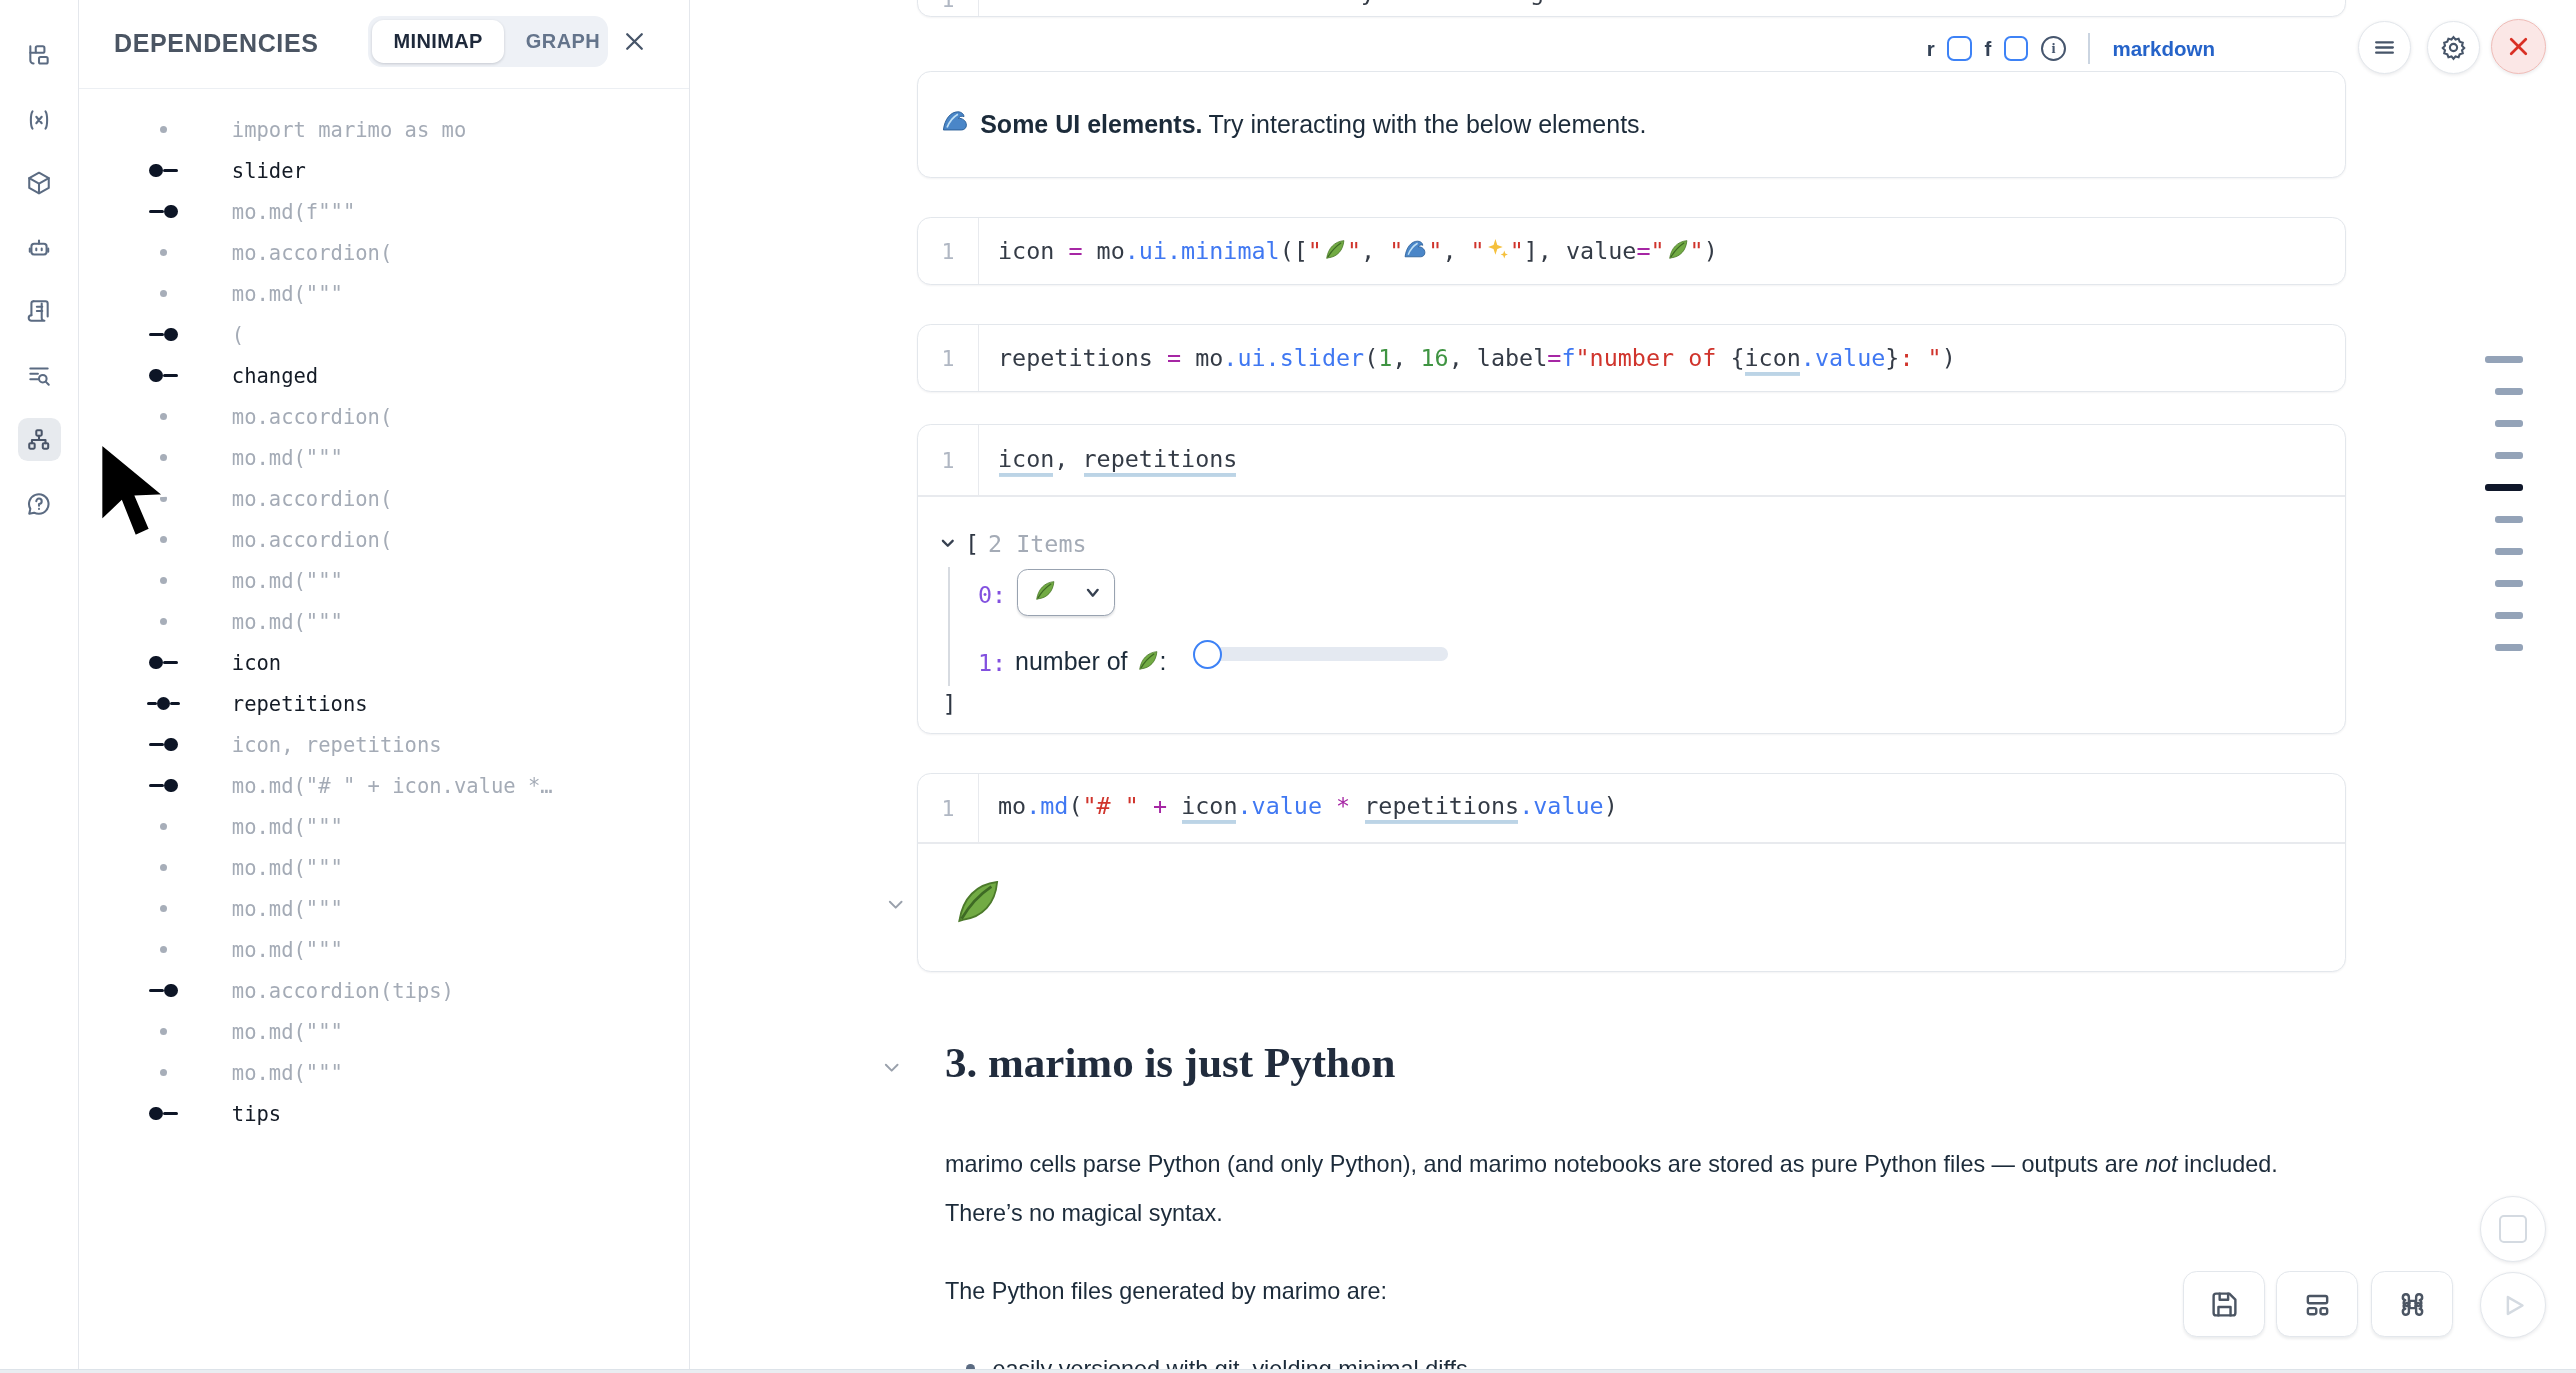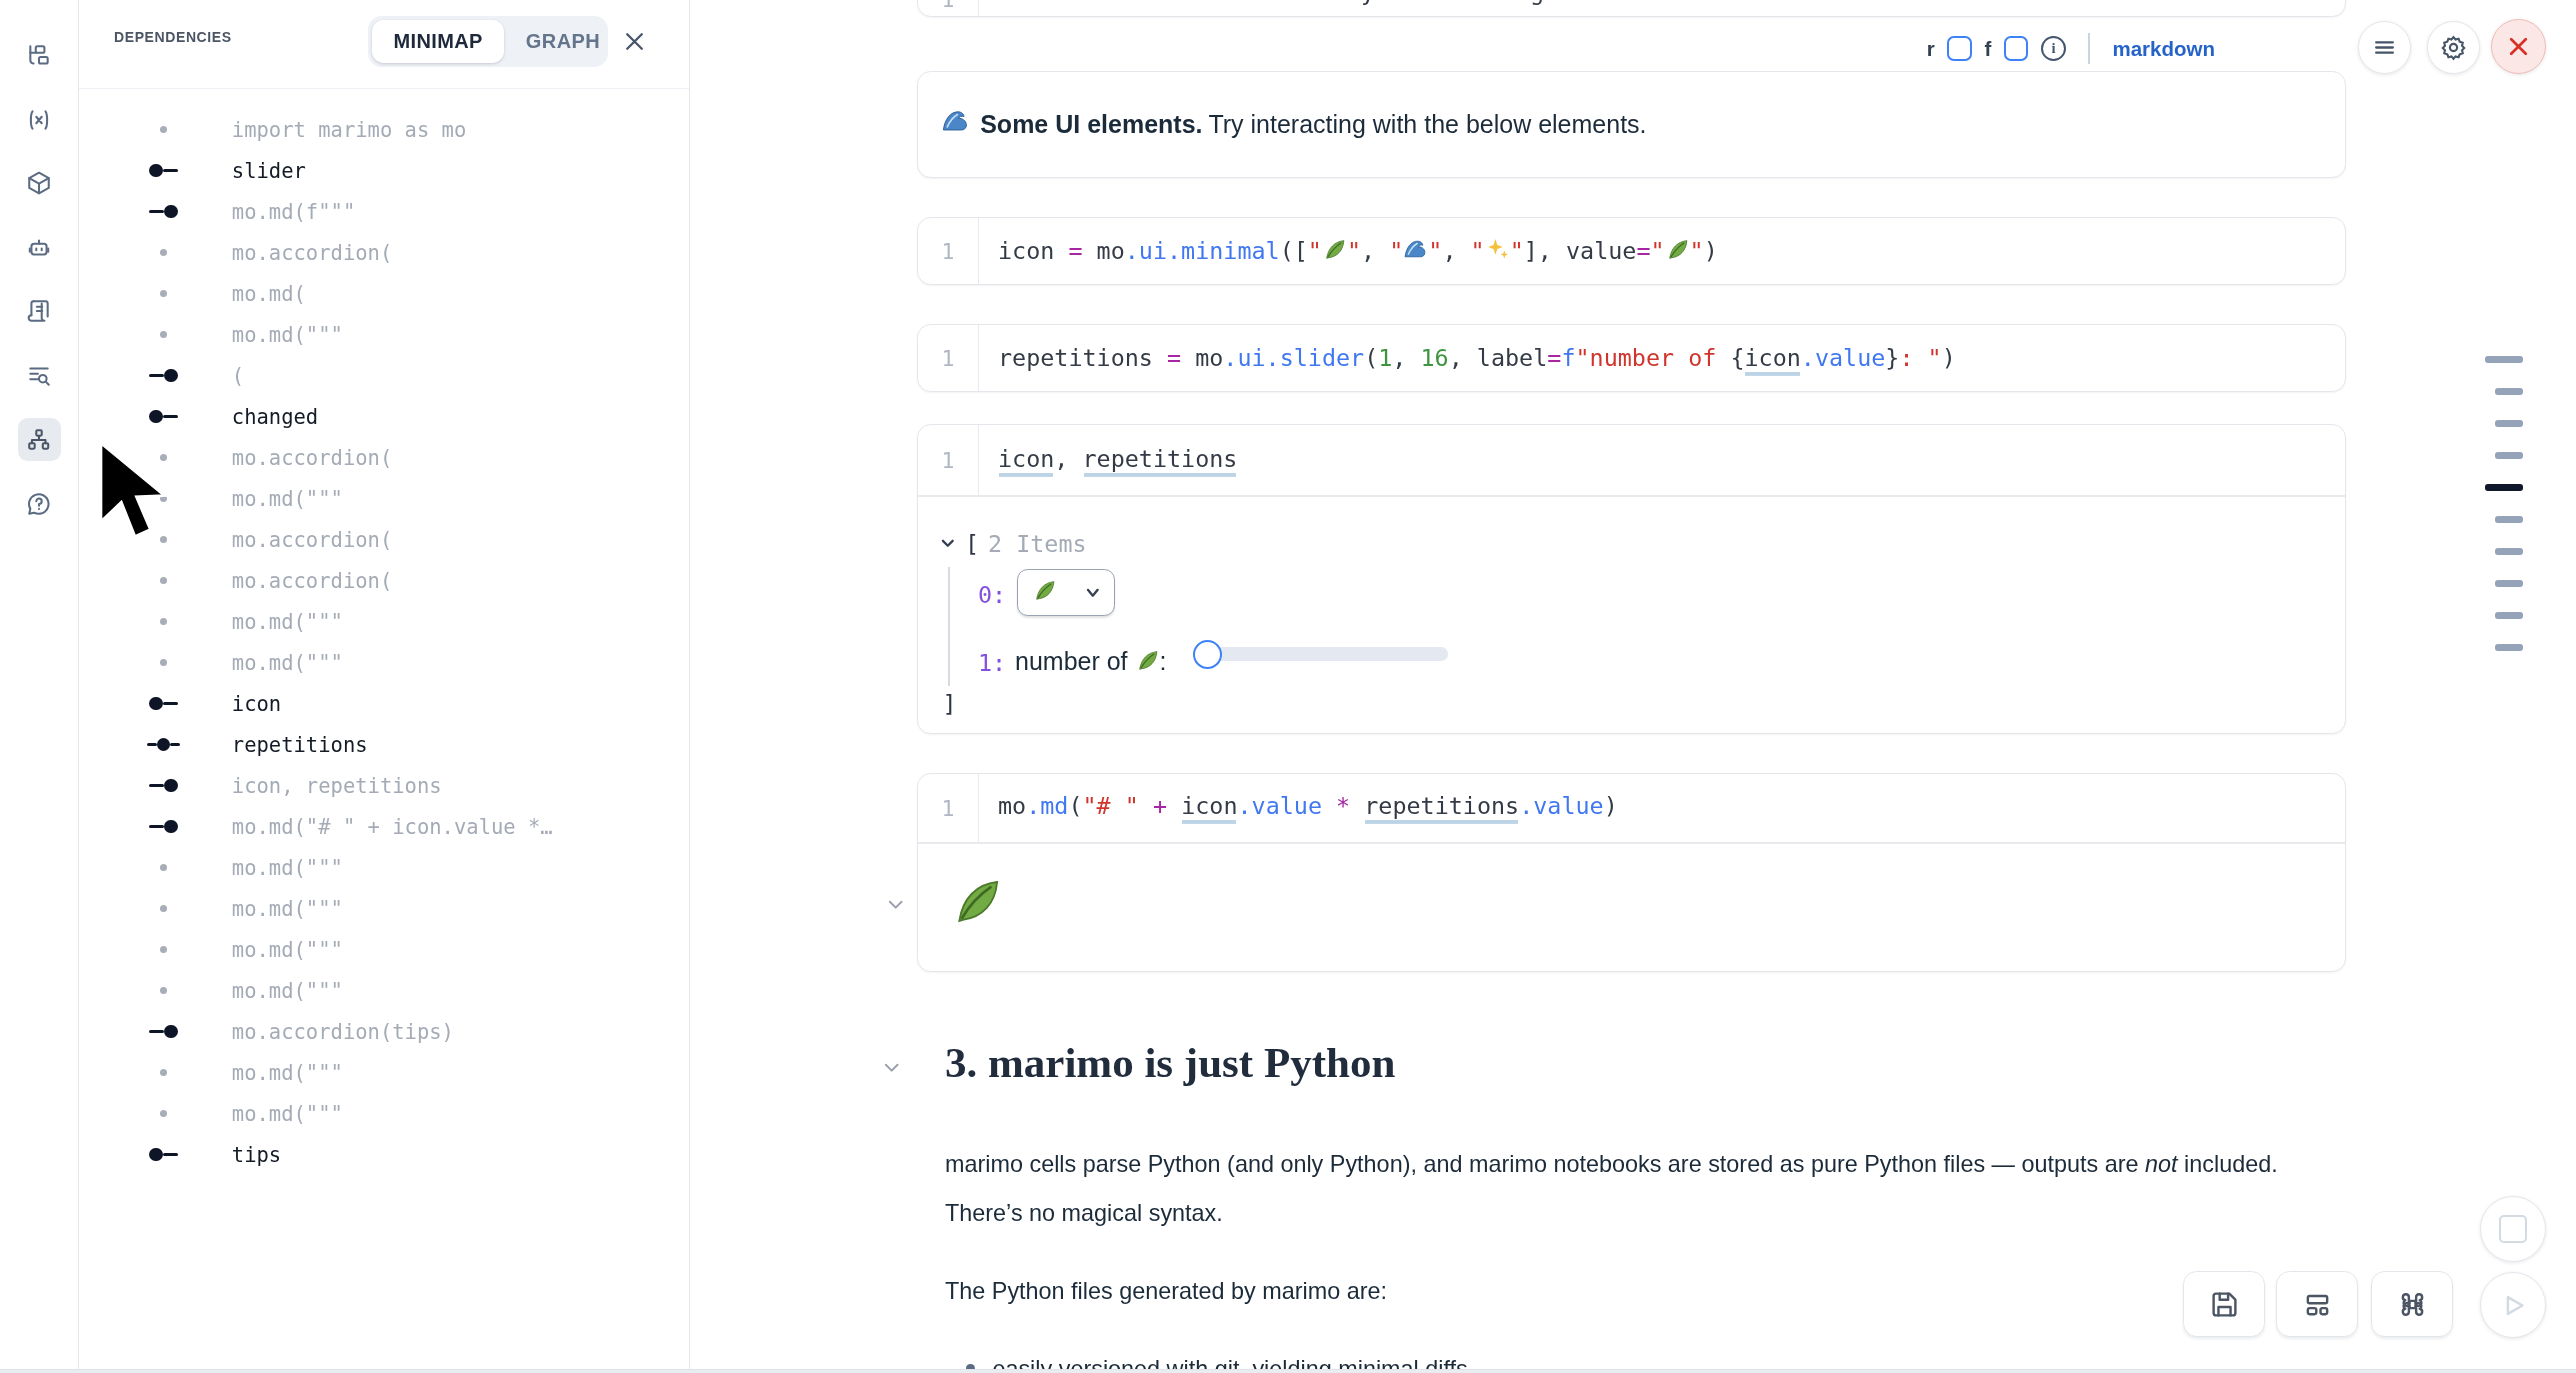--- a/index.html
+++ b/index.html
@@ -9,21 +9,21 @@
   .rail{position:absolute;left:0;top:0;width:78px;height:1374px;background:#fff;}
   .rail-btn{position:absolute;left:17.6px;width:43px;height:43px;border-radius:9.8px;
             display:flex;align-items:center;justify-content:center;color:#5b6b82;}
   .rail-btn.active{background:#e7eaee;color:#4a5568;}
   .rail-btn svg{width:26px;height:26px;stroke:currentColor;fill:none;stroke-width:1.9;
                 stroke-linecap:round;stroke-linejoin:round;}
   
   .panel{position:absolute;left:78px;top:0;width:612px;height:1370px;background:#fff;
          border-left:1px solid #e4e7ec;border-right:1px solid #e4e7ec;box-sizing:border-box;}
   .panel-header{position:absolute;left:0;top:0;right:0;height:88px;border-bottom:1px solid #eceff3;}
-  .panel-title{position:absolute;left:35px;top:29px;font-size:14px;font-weight:700;color:#4b5563;
+  .panel-title{position:absolute;left:35px;top:29px;font-size:25px;font-weight:700;color:#4b5563;
                letter-spacing:0.6px;}
   .seg{position:absolute;left:289px;top:15.6px;width:240px;height:51px;background:#eef1f6;border-radius:13.7px;
        display:flex;align-items:center;padding:3.9px;box-sizing:border-box;}
   .seg-btn{height:43px;border-radius:11.7px;display:flex;align-items:center;justify-content:center;
            font-size:20px;font-weight:700;color:#64748b;padding:0 21.5px;letter-spacing:0.4px;}
   .seg-btn.on{background:#fff;color:#1e293b;box-shadow:0 1px 2.9px rgba(16,24,40,.18);}
   .panel-close{position:absolute;left:539px;top:25px;width:33px;height:33px;display:flex;align-items:center;justify-content:center;}
   .panel-close svg{width:25px;height:25px;stroke:#475569;stroke-width:2.2;stroke-linecap:round;}
   .mm-list{position:absolute;left:0;top:109px;right:0;}
   .mm-row{height:41px;display:flex;align-items:center;gap:36px;}
@@ -199,26 +199,20 @@
         <div class="mm-row">
           <span class="mm-glyph">
             <span class="dot"></span>
           </span>
                    <span class="mm-text gray">mo.accordion(</span>
         </div>
         <div class="mm-row">
           <span class="mm-glyph">
             <span class="dot"></span>
           </span>
-                   <span class="mm-text gray">mo.md(</span>
-        </div>
-        <div class="mm-row">
-          <span class="mm-glyph">
-            <span class="dot"></span>
-          </span>
                    <span class="mm-text gray">mo.md("""</span>
         </div>
         <div class="mm-row">
           <span class="mm-glyph">
             <span class="gl">
               <span class="l"></span>
               <span class="c"></span>
             </span>
           </span>
                    <span class="mm-text gray">(</span>

